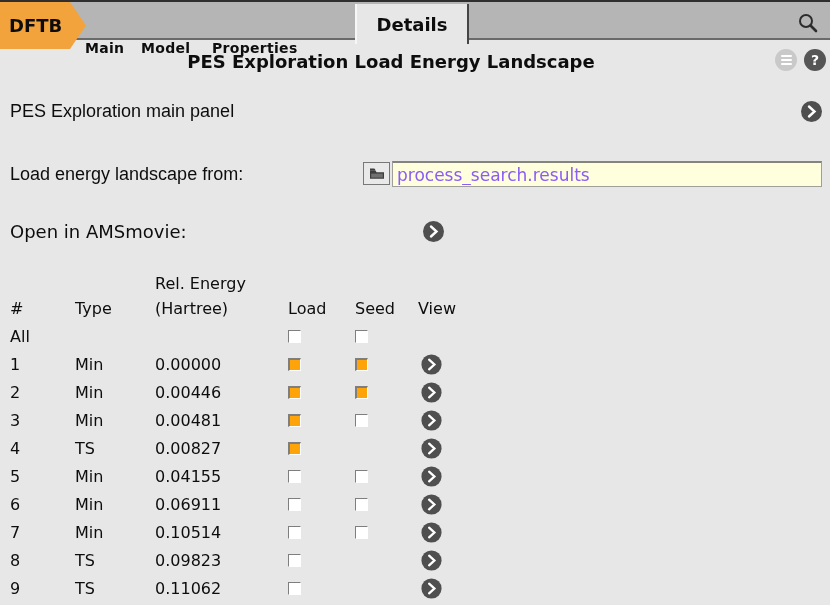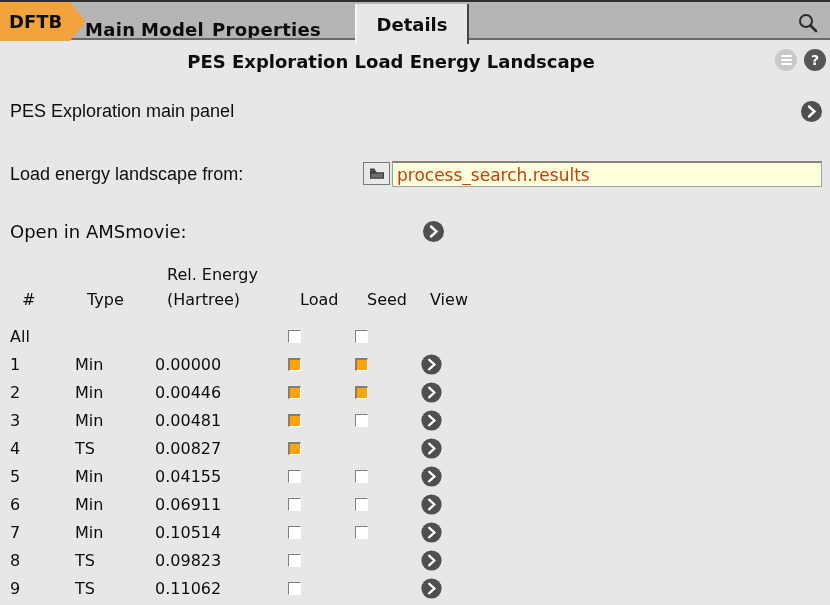--- a/index.html
+++ b/index.html
@@ -10,29 +10,29 @@
   }
   
   .tabbar {
     position:absolute; left:0; top:0; width:830px; height:40px;
     background:#b5b5b5; border-top:2px solid #2f2f2f; box-sizing:border-box;
   }
   .tabbar::after {
     content:""; position:absolute; left:0; right:0; bottom:0; height:2px; background:#6a6a6a;
   }
   .app-tab {
-    position:absolute; left:0; top:0; height:39px; width:92px;
+    position:absolute; left:0; top:0; height:47px; width:92px;
     background:#f3a33c; display:flex; align-items:center;
     padding-left:9px; box-sizing:border-box;
     clip-path:polygon(0 0, 70px 0, 86px 50%, 70px 100%, 0 100%);
     font-weight:bold; font-size:18px; z-index:1; cursor:pointer;
   }
   .nav-tab {
-    position:absolute; top:8px; height:38px; display:flex; align-items:center;
-    font-weight:bold; font-size:18px; letter-spacing:0.3px; cursor:pointer;
+    position:absolute; top:16px; height:38px; display:flex; align-items:flex-end;
+    font-weight:bold; font-size:14px; letter-spacing:0.3px; cursor:pointer;
   }
   .nav-main { left:85px; } .nav-model { left:141px; } .nav-properties { left:212px; }
   .details-tab {
     position:absolute; left:355px; top:2px; width:114px; height:40px;
     background:#e7e7e7; border-left:2px solid #f7f7f7; border-right:2px solid #454545;
     box-sizing:border-box; z-index:3; display:flex; align-items:center; justify-content:center;
     font-weight:bold; font-size:18px; cursor:pointer;
   }
   .search-btn { position:absolute; left:796px; top:9px; width:24px; height:24px; cursor:pointer; z-index:2; }
   
@@ -57,26 +57,26 @@
   .chev-mainpanel { position:absolute; left:801px; top:101px; }
   .lbl-loadfrom { left:10px; top:164px; font-family:"Liberation Sans","DejaVu Sans",sans-serif; font-size:18px; }
   .folder-btn {
     position:absolute; left:363px; top:162px; width:27px; height:23px;
     background:#e9e9e9; border:1px solid #787878; box-sizing:border-box;
     display:flex; align-items:center; justify-content:center; cursor:pointer;
   }
   .entry {
     position:absolute; left:392px; top:161px; width:430px; height:26px; box-sizing:border-box;
     background:#ffffde; border:1px solid #a0a09a; border-top:2px solid #84847a;
-    font-family:"DejaVu Sans",sans-serif; font-size:17px; color:#c2410c; padding:4px 4px; outline:none;
+    font-family:"DejaVu Sans",sans-serif; font-size:17px; color:#8b5cf6; padding:4px 4px; outline:none;
   }
   .lbl-amsmovie { left:10px; top:221px; font-size:18px; }
   .chev-amsmovie { position:absolute; left:423px; top:221px; }
   
-  .tbl-head { position:absolute; left:10px; top:262px; width:468px;margin-left:12px; }
+  .tbl-head { position:absolute; left:10px; top:271px; width:468px; }
   .th-row { display:grid; grid-template-columns:65px 80px 133px 67px 63px 60px; height:25px; align-items:center; font-size:16px; }
   .tbl-body { position:absolute; left:10px; top:322px; width:468px; }
   .trow { display:grid; grid-template-columns:65px 80px 133px 67px 63px 60px; height:28px; align-items:center; font-size:16px; }
   .tcell { display:flex; align-items:center; }
   .cb {
     width:13px; height:13px; box-sizing:border-box; background:#ffffff;
     border:1px solid; border-color:#7e7e7e #ffffff #ffffff #7e7e7e; cursor:pointer;
   }
   .cb.checked { background:#ffa408; border-width:2px 1px 1px 2px; }
   .c-view .chev-btn { margin-left:3px; transform:scale(0.96); }

